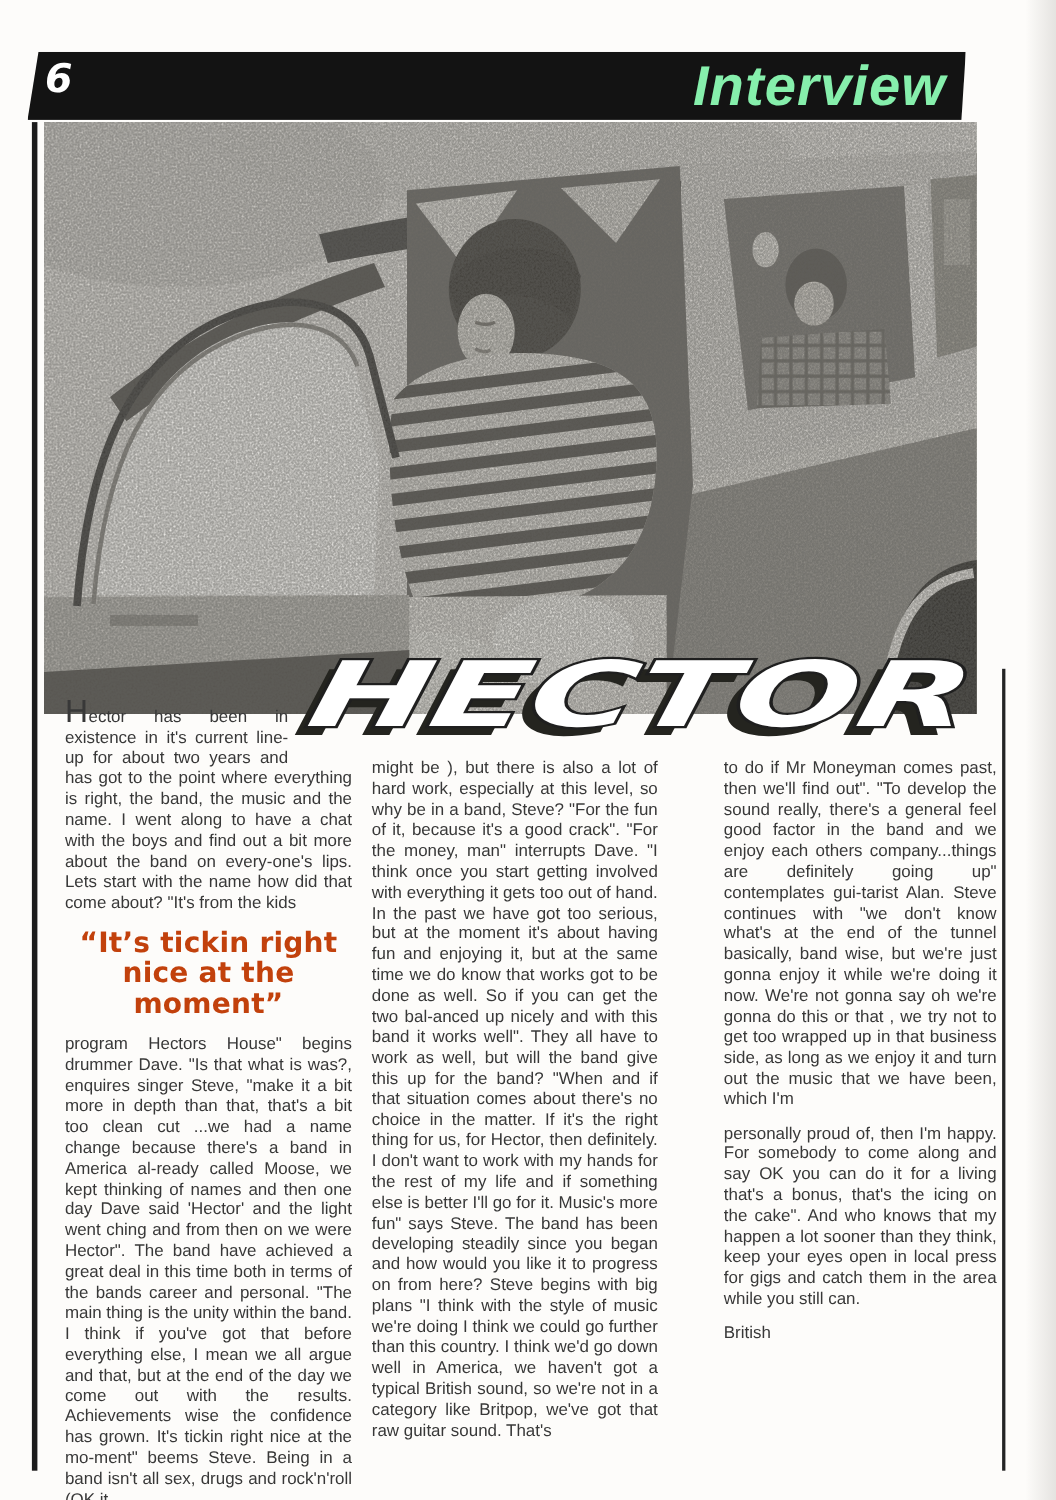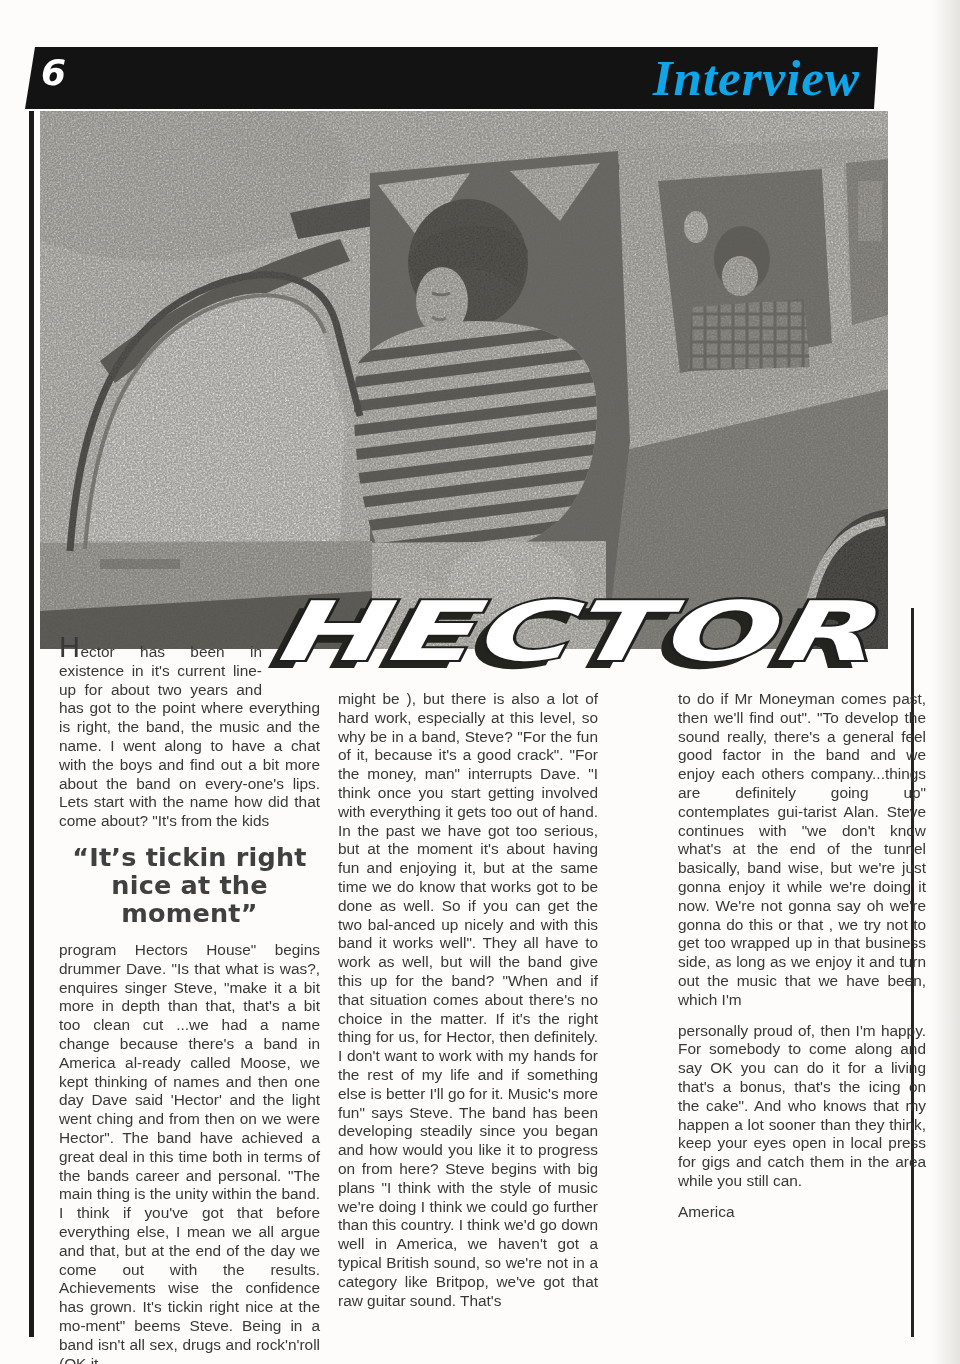--- a/index.html
+++ b/index.html
@@ -5,39 +5,39 @@
   html,body{margin:0;padding:0;}
   body{background:#f4f2ee;font-family:"Liberation Sans",sans-serif;}
   .page{position:relative;width:960px;height:1364px;background:#fdfcfa;overflow:hidden;}
   .scan-edge-right{position:absolute;right:0;top:0;width:28px;height:1364px;
     background:linear-gradient(to right,rgba(0,0,0,0),rgba(120,115,108,0.18));}
   
   .banner{position:absolute;left:25px;top:47px;width:853px;height:62px;background:#131313;
     clip-path:polygon(10px 0,853px 0,849px 62px,0 62px);}
   .banner .pagenum{position:absolute;left:16px;top:5px;color:#fff;
     font-family:"DejaVu Sans",sans-serif;font-weight:bold;font-style:italic;font-size:36px;}
-  .banner .section{position:absolute;right:18px;top:1px;color:#0ea5e9;height:62px;line-height:60px;
-    font-family:Liberation Serif, serif;font-weight:bold;font-style:italic;font-size:51px;letter-spacing:1px;}
+  .banner .section{position:absolute;right:18px;top:1px;color:#86efac;height:62px;line-height:60px;
+    font-family:Liberation Sans, sans-serif;font-weight:bold;font-style:italic;font-size:51px;letter-spacing:1px;}
   
   .photo{position:absolute;left:40px;top:111px;width:848px;height:538px;background:#dedbd6;}
   
   .rule-left{position:absolute;left:29px;top:111px;width:5px;height:1226px;background:#1b1b1b;}
   .rule-right{position:absolute;left:911px;top:608px;width:3px;height:729px;background:#242424;}
   
   .headline{position:absolute;left:258px;top:580px;width:640px;height:108px;z-index:5;}
   
   .col{position:absolute;top:630px;color:#383838;font-size:15.4px;line-height:18.8px;text-align:justify;}
   .col p{margin:12px;}
   .col1{left:47px;width:285px;}
   .col2{left:326px;width:284px;margin-top:48px;}
-  .col3{left:666px;width:272px;margin-top:48px;}
+  .col3{left:646px;width:272px;margin-top:48px;}
   .dropcap{font-size:29px;line-height:10px;font-weight:400;letter-spacing:0.5px;}
   .logo-notch{float:right;width:58px;height:40px;}
   .pullquote{font-family:"DejaVu Sans",sans-serif;font-weight:bold;font-size:25.5px;line-height:28px;
-    color:#404040;text-align:center;margin:12px 0 14px 0;letter-spacing:0.2px;}
+    color:#c2410c;text-align:center;margin:12px 0 14px 0;letter-spacing:0.2px;}
   .byline{margin-top:0;text-align:left;}
 </style>
 </head>
 <body>
 
 <div class="page">
 
   <div class="banner">
     <div class="pagenum">6</div>
     <div class="section">Interview</div>
@@ -146,17 +146,17 @@
     <p>program Hectors House" begins drummer Dave. "Is that what is was?, enquires singer Steve, "make it a bit more in depth than that, that's a bit too clean cut ...we had a name change because there's a band in America al-ready called Moose, we kept thinking of names and then one day Dave said 'Hector' and the light went ching and from then on we were Hector". The band have achieved a great deal in this time both in terms of the bands career and personal. "The main thing is the unity within the band. I think if you've got that before everything else, I mean we all argue and that, but at the end of the day we come out with the results. Achievements wise the confidence has grown. It's tickin right nice at the mo-ment" beems Steve. Being in a band isn't all sex, drugs and rock'n'roll (OK it</p>
   </div>
 
   <div class="col col2">
     <p>might be ), but there is also a lot of hard work, especially at this level, so why be in a band, Steve? "For the fun of it, because it's a good crack". "For the money, man" interrupts Dave. "I think once you start getting involved with everything it gets too out of hand. In the past we have got too serious, but at the moment it's about having fun and enjoying it, but at the same time we do know that works got to be done as well. So if you can get the two bal-anced up nicely and with this band it works well". They all have to work as well, but will the band give this up for the band? "When and if that situation comes about there's no choice in the matter. If it's the right thing for us, for Hector, then definitely. I don't want to work with my hands for the rest of my life and if something else is better I'll go for it. Music's more fun" says Steve. The band has been developing steadily since you began and how would you like it to progress on from here? Steve begins with big plans "I think with the style of music we're doing I think we could go further than this country. I think we'd go down well in America, we haven't got a typical British sound, so we're not in a category like Britpop, we've got that raw guitar sound. That's</p>
   </div>
 
   <div class="col col3">
     <p>to do if Mr Moneyman comes past, then we'll find out". "To develop the sound really, there's a general feel good factor in the band and we enjoy each others company...things are definitely going up" contemplates gui-tarist Alan. Steve continues with "we don't know what's at the end of the tunnel basically, band wise, but we're just gonna enjoy it while we're doing it now. We're not gonna say oh we're gonna do this or that , we try not to get too wrapped up in that business side, as long as we enjoy it and turn out the music that we have been, which I'm</p>
     <p>personally proud of, then I'm happy. For somebody to come along and say OK you can do it for a living that's a bonus, that's the icing on the cake". And who knows that my happen a lot sooner than they think, keep your eyes open in local press for gigs and catch them in the area while you still can.</p>
-    <p class="byline">America</p>
+    <p class="byline">British</p>
   </div>
 
   <div class="scan-edge-right"></div>
 </div>
 
 </body></html>

